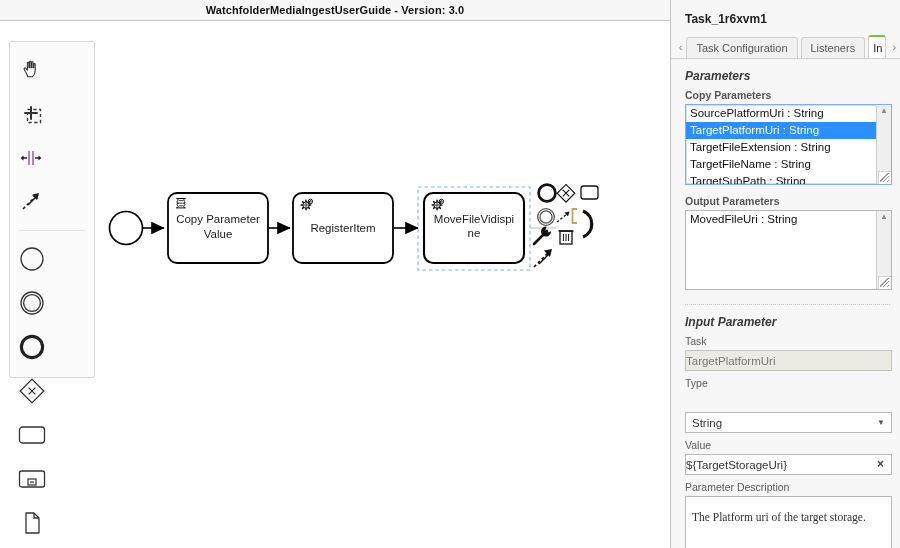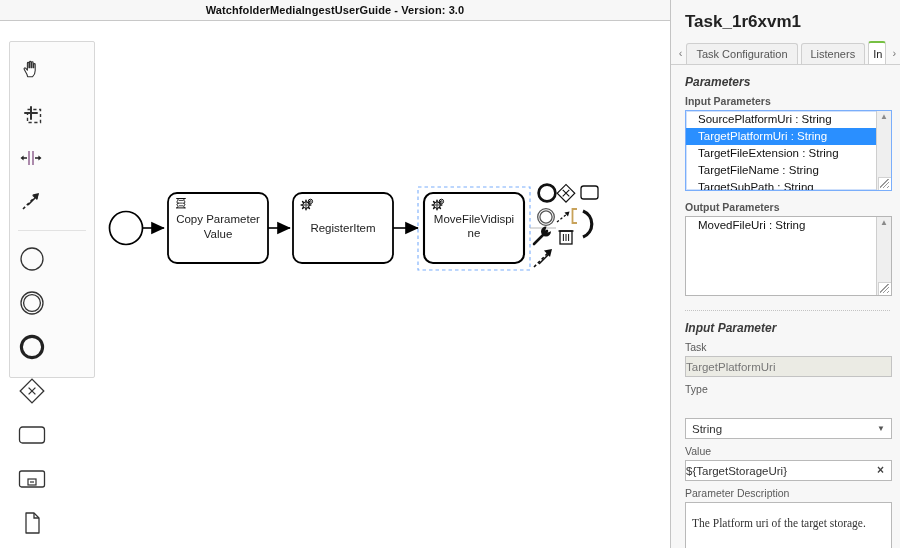--- a/index.html
+++ b/index.html
@@ -47,21 +47,21 @@
   
   .bpmn { position: absolute; left: 0; top: 0; }
 
   
   .panel {
     position: absolute; left: 670px; top: 0; width: 230px; height: 548px;
     background: #f7f7f7; border-left: 1px solid #c4c4c4;
     overflow: hidden;
   }
   .panel-title {
-    font-size: 17px; font-weight: bold; color: #222;
+    font-size: 12px; font-weight: bold; color: #222;
     padding: 12px 0 8px 14px;
   }
 
   
   .tabs {
     display: flex; align-items: flex-end; height: 25px;
     padding-left: 4px; border-bottom: 1px solid #cfcfcf;
     background: #f7f7f7;
   }
   .tab-arrow {
@@ -92,21 +92,21 @@
   .field-label.norm { font-weight: normal; color: #5a5a5a; }
 
   .listbox {
     position: relative;
     margin: 0 8px 0 14px; background: #fff;
     border: 1px solid #b6b6b6; overflow: hidden;
   }
   .listbox.focused { border-color: #7aaefb; box-shadow: 0 0 0 1px #cfe0fb inset; }
   .listbox ul { list-style: none; margin: 0; padding: 0; }
   .listbox li {
-    font-size: 11.5px; color: #111; padding: 1px 12px; line-height: 15px;
+    font-size: 11.5px; color: #111; padding: 1px 4px; line-height: 15px;
     white-space: nowrap; cursor: pointer;
   }
   .listbox li.selected { background: #2a8fff; color: #fff; }
   .lb-scroll {
     position: absolute; right: 0; top: 0; width: 15px; height: 100%;
     background: #efefef; border-left: 1px solid #cecece;
     display: flex; flex-direction: column; justify-content: space-between;
     align-items: center; padding: 2px 0;
   }
   .lb-arrow { font-size: 8px; color: #8a8a8a; line-height: 8px; }
@@ -357,21 +357,21 @@
       <div class="tab">Task Configuration</div>
       <div class="tab">Listeners</div>
       <div class="tab active clipped">In</div>
       <div class="tab-arrow">›</div>
     </div>
 
     <div class="panel-body">
 
       <div class="sec-head">Parameters</div>
 
-      <div class="field-label">Input Parameters</div>
+      <div class="field-label">Copy Parameters</div>
       <div class="listbox focused" style="height:81px">
         <ul>
           <li>SourcePlatformUri : String</li>
           <li class="selected">TargetPlatformUri : String</li>
           <li>TargetFileExtension : String</li>
           <li>TargetFileName : String</li>
           <li>TargetSubPath : String</li>
         </ul>
         <div class="lb-scroll">
           <span class="lb-arrow">▲</span>

